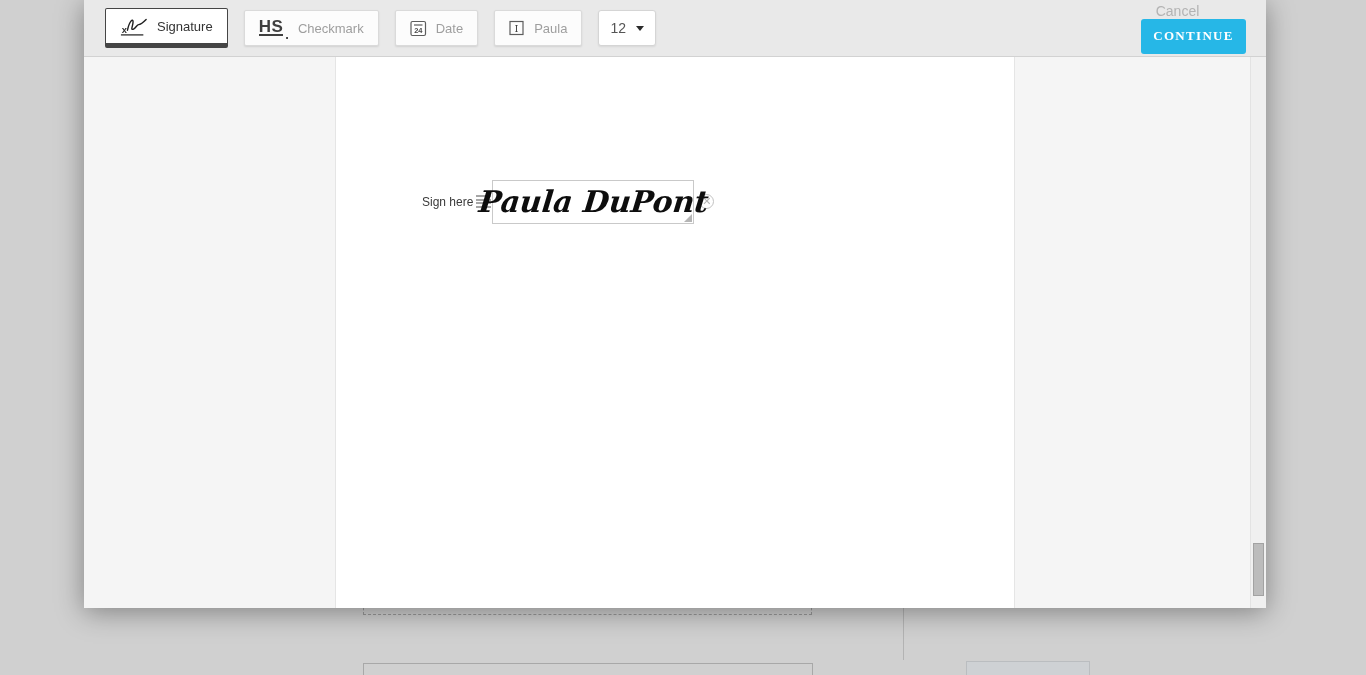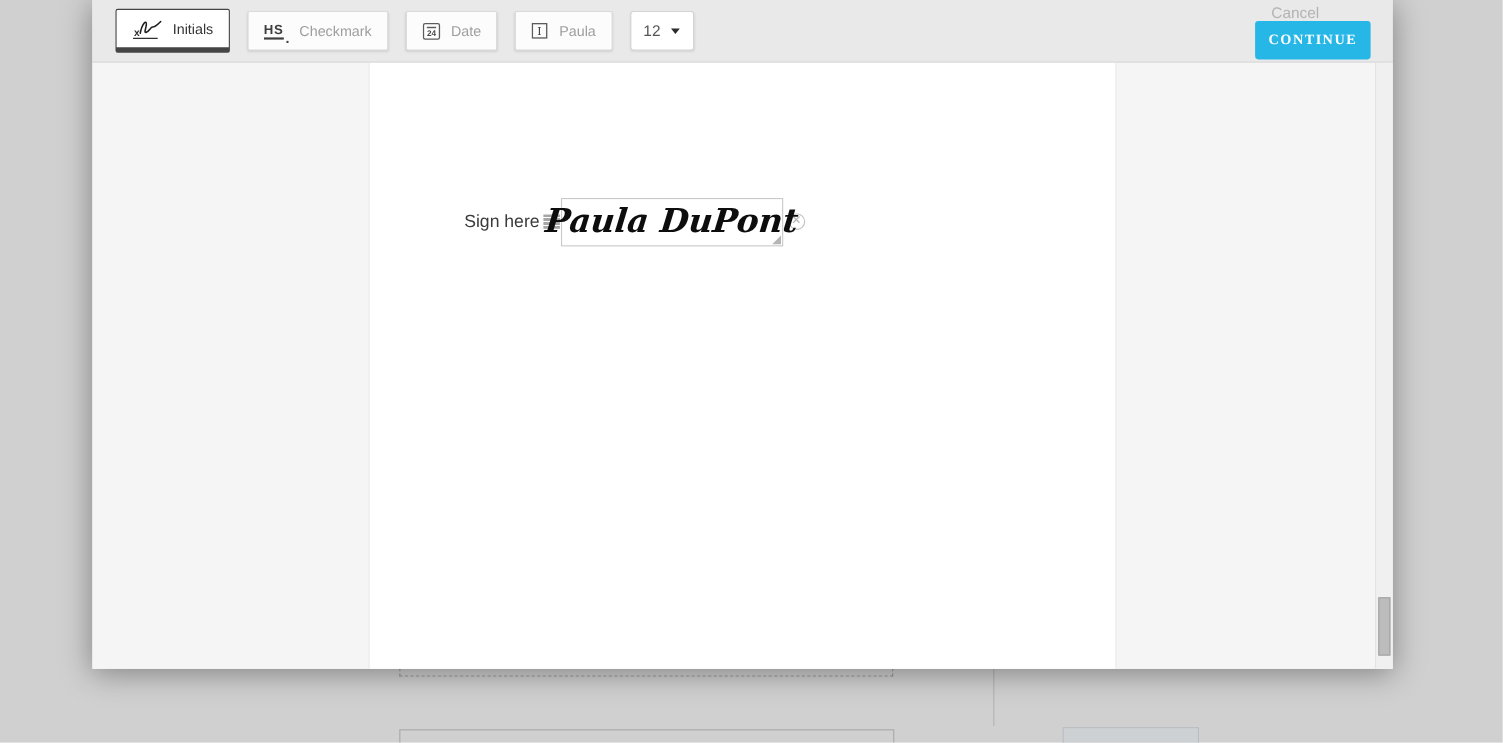--- a/index.html
+++ b/index.html
@@ -23,21 +23,21 @@
   .toolbar { position: relative; height: 57px; background: #e9e9e9; border-bottom: 1px solid #d2d2d2;
     display: flex; align-items: center; }
   .tb-left { display: flex; align-items: center; gap: 16px; margin-left: 21px; }
   .tb-btn { display: flex; align-items: center; justify-content: center; gap: 9px; height: 36px;
     background: #fcfcfc; border: 1px solid #dadada; border-radius: 2px; cursor: pointer;
     font-family: "Liberation Sans", sans-serif; font-size: 13px; color: #9e9e9e;
     box-shadow: 0 1px 2px rgba(0,0,0,0.10); padding: 0 14px; }
   .tb-btn.active { background: #ffffff; border: 1px solid #454545; border-bottom: 5px solid #454545;
     color: #333333; height: 40px; box-shadow: none; }
   .tb-btn svg { display: block; }
-  .initials-glyph { font-weight: 700; font-size: 12px; color: #3f3f3f;
+  .initials-glyph { font-weight: 700; font-size: 17px; color: #3f3f3f;
     border-bottom: 2px solid #3f3f3f; letter-spacing: 0.5px; line-height: 14px; text-align: center; }
   .initials-dot { color: #3f3f3f; font-weight: 700; align-self: flex-end; margin-left: -7px; margin-bottom: 3px; }
   .fontsize { display: flex; align-items: center; justify-content: center; gap: 10px; width: 58px; height: 36px;
     background: #ffffff; border: 1px solid #d5d5d5; border-radius: 3px; cursor: pointer;
     font-size: 14px; color: #555; box-shadow: 0 1px 2px rgba(0,0,0,0.08); }
   .caret-down { width: 0; height: 0; border-left: 4px solid transparent; border-right: 4px solid transparent;
     border-top: 5px solid #2b2b2b; }
 
   .tb-right { margin-left: auto; display: flex; align-items: center; margin-right: 20px; flex-direction: column; }
   .cancel-btn { background: none; border: none; font-family: "Liberation Sans", sans-serif;
@@ -45,21 +45,21 @@
   .continue-btn { width: 105px; height: 35px; background: #26b7e7; color: #ffffff; border: none;
     border-radius: 3px; font-family: Liberation Serif, serif; font-size: 13px; font-weight: 700;
     letter-spacing: 1.3px; cursor: pointer; }
 
   
   .viewer { position: relative; height: 551px; background: #f5f5f5; overflow: hidden; }
   .doc-page { position: absolute; left: 251px; top: 0; width: 680px; height: 551px; background: #ffffff;
     border-left: 1px solid #e5e5e5; border-right: 1px solid #e5e5e5; }
 
   .sig-row { position: absolute; left: 86px; top: 122px; display: flex; align-items: center; height: 45px; }
-  .sign-here { font-size: 16px; color: #3a3a3a; white-space: nowrap; }
+  .sign-here { font-size: 12px; color: #3a3a3a; white-space: nowrap; }
   .drag-handle { width: 15px; height: 13px; margin-left: 3px; margin-right: 1px; cursor: move;
     background: repeating-linear-gradient(to bottom, #a6a6a6 0 2px, transparent 2px 3.6px); }
   .sig-box { position: relative; width: 202px; height: 44px; border: 1px solid #c9c9c9; background: #ffffff;
     display: flex; align-items: center; justify-content: center; cursor: move; overflow: visible; }
   .sig-text { font-family: "DejaVu Serif", serif; font-style: italic; font-weight: 700;
     font-size: 30px; color: #0d0d0d; white-space: nowrap; letter-spacing: 0px; transform: skewX(-6deg); }
   .resize-handle { position: absolute; right: 1px; bottom: 1px; width: 0; height: 0; cursor: nwse-resize;
     border-left: 8px solid transparent; border-bottom: 8px solid #b5b5b5; }
   .remove-btn { width: 15px; height: 15px; border: 1px solid #c2c2c2; border-radius: 50%;
     color: #b5b5b5; font-size: 11px; line-height: 13px; text-align: center; margin-left: 5px;
@@ -85,21 +85,21 @@
     <div class="tb-left">
 
       <button class="tb-btn active">
         <span>
           <svg width="28" height="21" viewBox="0 0 30 22">
             <text x="2" y="18" font-size="10" font-weight="bold" fill="#2e2e2e" font-family="Liberation Sans, sans-serif">x</text>
             <line x1="1" y1="20" x2="25" y2="20" stroke="#2e2e2e" stroke-width="1.4"></line>
             <path d="M8 15 C 10 5, 14 2, 14 6 C 14 10, 11 15, 14 14 C 17 13, 18 9, 20 9 C 21.5 9, 24 7.5, 28 3.5" stroke="#1f1f1f" stroke-width="1.5" fill="none" stroke-linecap="round"></path>
           </svg>
         </span>
-        <span>Initials</span>
+        <span>Signature</span>
       </button>
 
       <button class="tb-btn">
         <span class="initials-glyph">HS</span>
         <span class="initials-dot">.</span>
         <span>Checkmark</span>
       </button>
 
 
       <button class="tb-btn">

